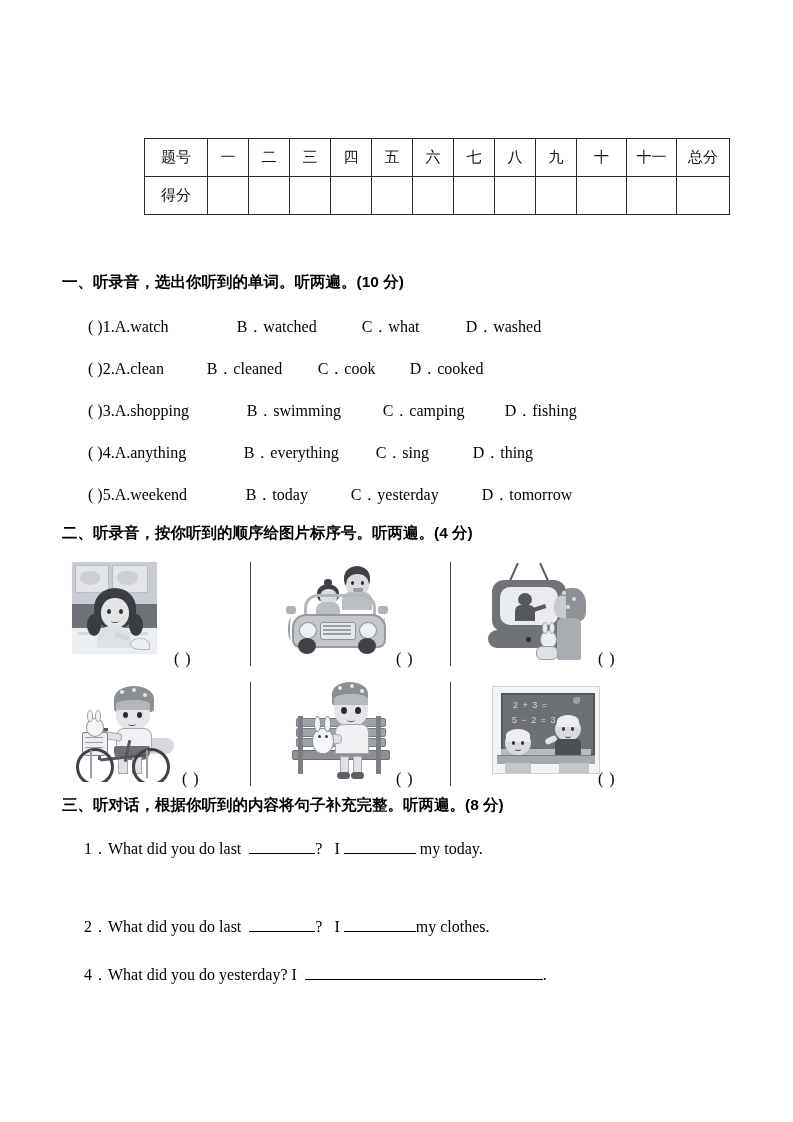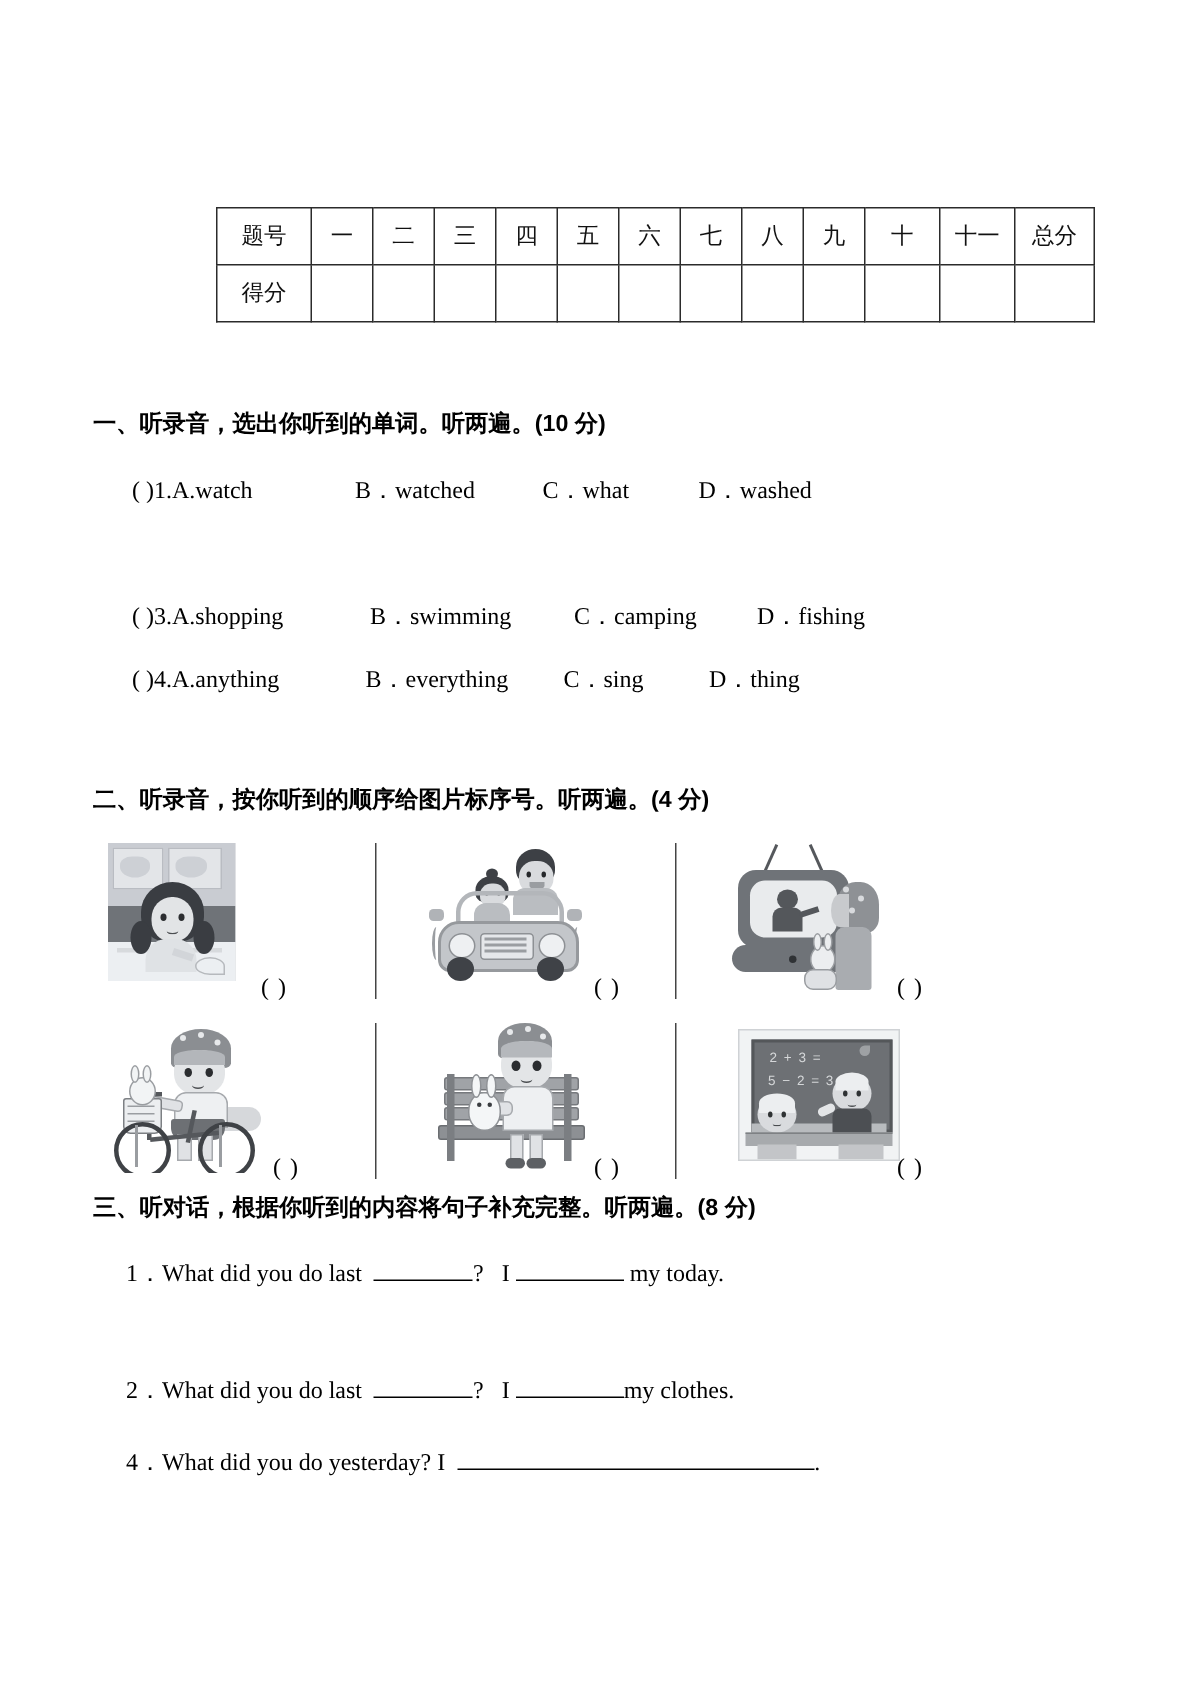--- a/index.html
+++ b/index.html
@@ -208,29 +208,35 @@
   </tbody>
     </table>
 
 
   <div class="section-title" id="sec1-title">一、听录音，选出你听到的单词。听两遍。(10 分)</div>
 
   <div class="choice-row" style="top:317px;">
     <span>(      )</span><span>1.</span><span class="opt" style="width:122px">A.watch</span><span class="opt" style="width:125px">B．watched</span><span class="opt" style="width:104px">C．what</span><span class="opt">D．washed</span>
   </div>
 
+  <div class="choice-row" style="top:359px;">
+    <span>(      )</span><span>2.</span><span class="opt" style="width:92px">A.clean</span><span class="opt" style="width:111px">B．cleaned</span><span class="opt" style="width:92px">C．cook</span><span class="opt">D．cooked</span>
+  </div>
 
   <div class="choice-row" style="top:401px;">
     <span>(      )</span><span>3.</span><span class="opt" style="width:132px">A.shopping</span><span class="opt" style="width:136px">B．swimming</span><span class="opt" style="width:122px">C．camping</span><span class="opt">D．fishing</span>
   </div>
 
   <div class="choice-row" style="top:443px;">
     <span>(      )</span><span>4.</span><span class="opt" style="width:129px">A.anything</span><span class="opt" style="width:132px">B．everything</span><span class="opt" style="width:97px">C．sing</span><span class="opt">D．thing</span>
   </div>
 
+  <div class="choice-row" style="top:485px;">
+    <span>(      )</span><span>5.</span><span class="opt" style="width:131px">A.weekend</span><span class="opt" style="width:105px">B．today</span><span class="opt" style="width:131px">C．yesterday</span><span class="opt">D．tomorrow</span>
+  </div>
 
   <div class="section-title" id="sec2-title">二、听录音，按你听到的顺序给图片标序号。听两遍。(4 分)</div>
 
   <div class="pic-grid">
 
     <div class="pic-row" id="pic-row-1">
       <div class="pic-divider d1"></div>
       <div class="pic-divider d2"></div>
 
       <div class="pic-cell c0">

